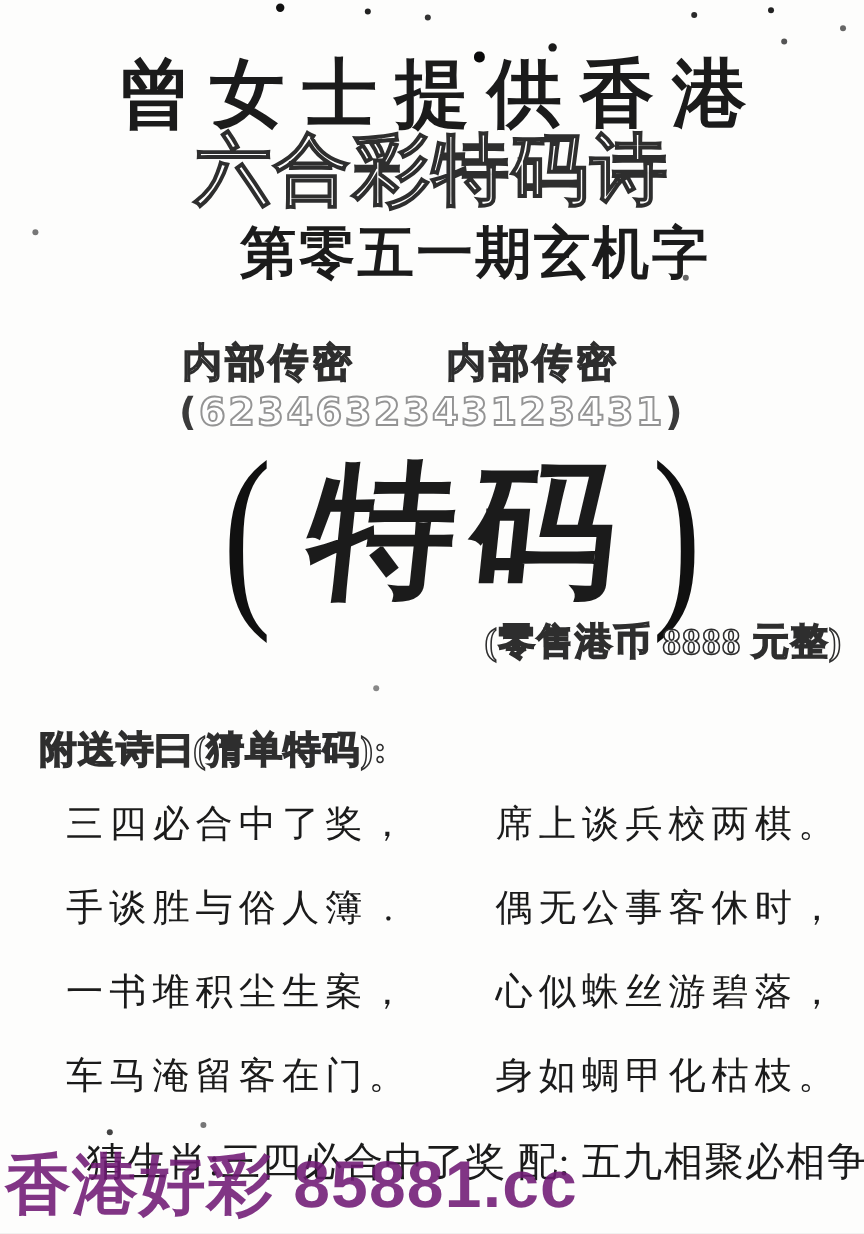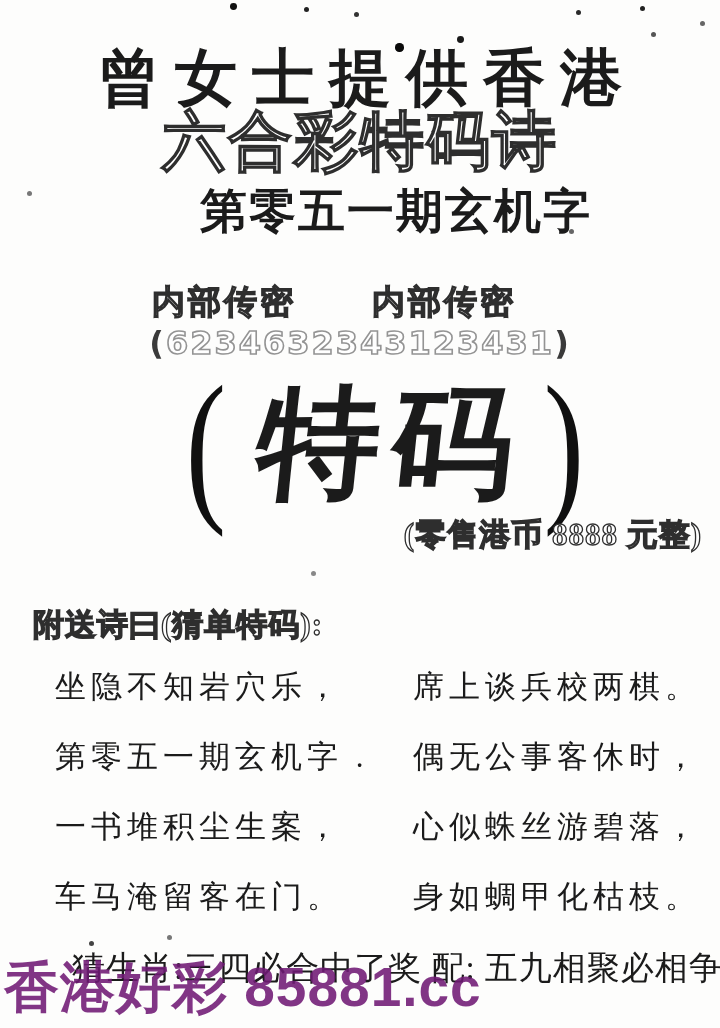--- a/index.html
+++ b/index.html
@@ -112,22 +112,22 @@
     <span class="big-paren">(</span>
     <span class="feature-title nowrap">特码</span>
     <span class="big-paren">)</span>
   </div>
 
   <div class="abs price-note outline nowrap">(零售港币 8888 元整)</div>
 
   <div class="abs poem-intro outline nowrap">附送诗曰(猜单特码):</div>
 
   <div class="abs poem-col left">
-    <div class="poem-line">坐隐不知岩穴乐，</div>
-    <div class="poem-line">第零五一期玄机字 .</div>
+    <div class="poem-line">三四必合中了奖，</div>
+    <div class="poem-line">手谈胜与俗人簿 .</div>
     <div class="poem-line">一书堆积尘生案，</div>
     <div class="poem-line">车马淹留客在门。</div>
   </div>
 
   <div class="abs poem-col right">
     <div class="poem-line">席上谈兵校两棋。</div>
     <div class="poem-line">偶无公事客休时，</div>
     <div class="poem-line">心似蛛丝游碧落，</div>
     <div class="poem-line">身如蜩甲化枯枝。</div>
   </div>

